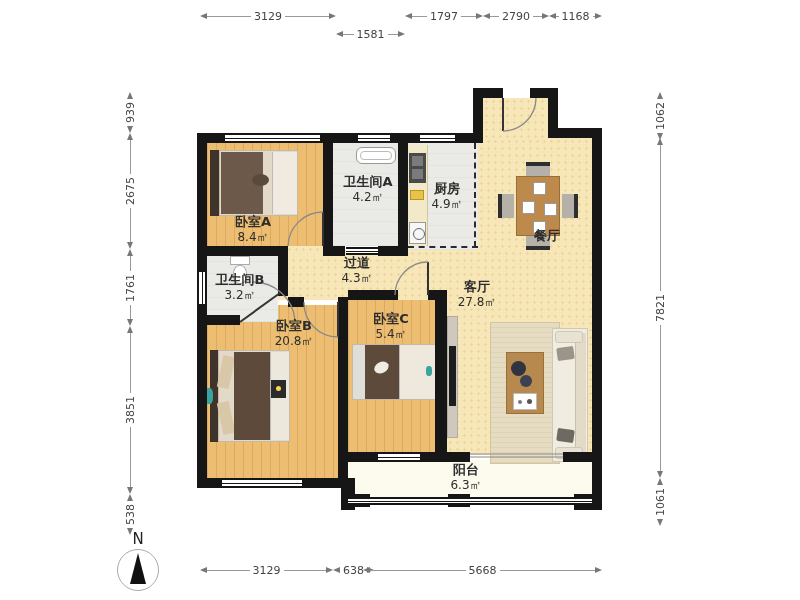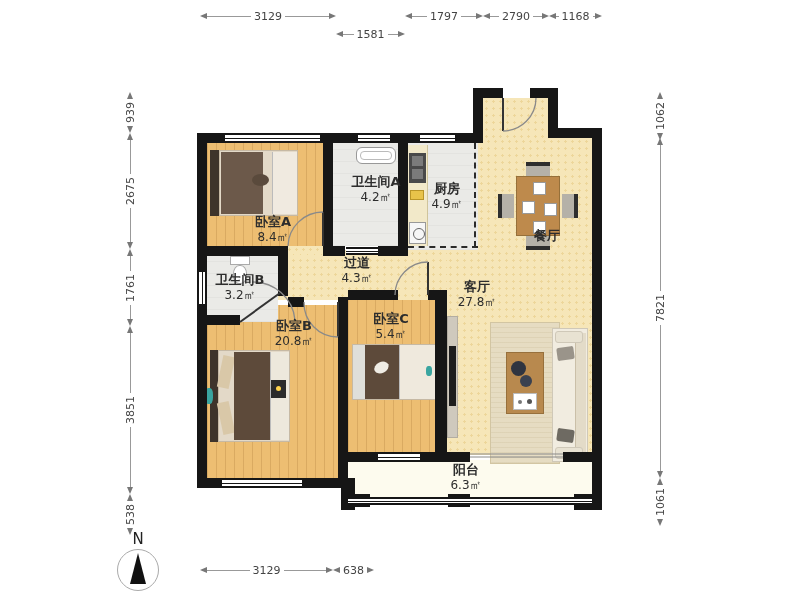--- a/index.html
+++ b/index.html
@@ -120,20 +120,25 @@
     </div>
 
   <div class="dim-h" style="left:200px;top:562px;width:133px">
       <span class="ln"></span>
       <span class="lbl">3129</span>
       <span class="ln"></span>
     </div>
   <div class="dim-h" style="left:333px;top:562px;width:30px">
       <span class="ln"></span>
       <span class="lbl">638</span>
+      <span class="ln"></span>
+    </div>
+  <div class="dim-h" style="left:363px;top:562px;width:239px">
+      <span class="ln"></span>
+      <span class="lbl">5668</span>
       <span class="ln"></span>
     </div>
 
   <div class="floor-wood" style="left:207px;top:143px;width:116px;height:103px;"></div>
   <div class="floor-grey" style="left:333px;top:143px;width:65px;height:103px;"></div>
   <div class="floor-grey" style="left:408px;top:143px;width:70px;height:107px;"></div>
   <div class="floor-tex" style="left:483px;top:98px;width:65px;height:40px;"></div>
   <div class="floor-tex" style="left:478px;top:138px;width:114px;height:112px;"></div>
   <div class="floor-tex" style="left:276px;top:250px;width:202px;height:50px;"></div>
   <div class="floor-tex" style="left:286px;top:246px;width:39px;height:8px;"></div>
@@ -279,25 +284,25 @@
     <path d="M288,246 A35,35 0 0 1 323,212" stroke="#8a8a8a" stroke-width="1.3" fill="none"></path>
     <path d="M338,302 L338,337" stroke="#333" stroke-width="2" fill="none"></path>
     <path d="M304,302 A34,34 0 0 0 338,337" stroke="#8a8a8a" stroke-width="1.3" fill="none"></path>
     <path d="M428,295 L428,262" stroke="#333" stroke-width="2" fill="none"></path>
     <path d="M428,262 A33,33 0 0 0 395,295" stroke="#8a8a8a" stroke-width="1.3" fill="none"></path>
     <path d="M240,322 L280,293" stroke="#333" stroke-width="2" fill="none"></path>
     <path d="M252,282 A42,42 0 0 1 295,320" stroke="#8a8a8a" stroke-width="1.3" fill="none"></path>
     <path d="M470,454 L563,454 M470,457 L563,457" stroke="#8a8a8a" stroke-width="1" fill="none"></path>
   </svg>
 
-  <div class="room-label" style="left:253px;top:214px;margin-left:20px;">
+  <div class="room-label" style="left:253px;top:214px;">
     <div class="rname">卧室A</div>
     <div class="rarea">8.4㎡</div>
   </div>
-  <div class="room-label" style="left:376px;top:174px;">
+  <div class="room-label" style="left:368px;top:174px;">
     <div class="rname">卫生间A</div>
     <div class="rarea">4.2㎡</div>
   </div>
   <div class="room-label" style="left:447px;top:181px;">
     <div class="rname">厨房</div>
     <div class="rarea">4.9㎡</div>
   </div>
   <div class="room-label" style="left:547px;top:228px;">
     <div class="rname">餐厅</div>
   </div>

